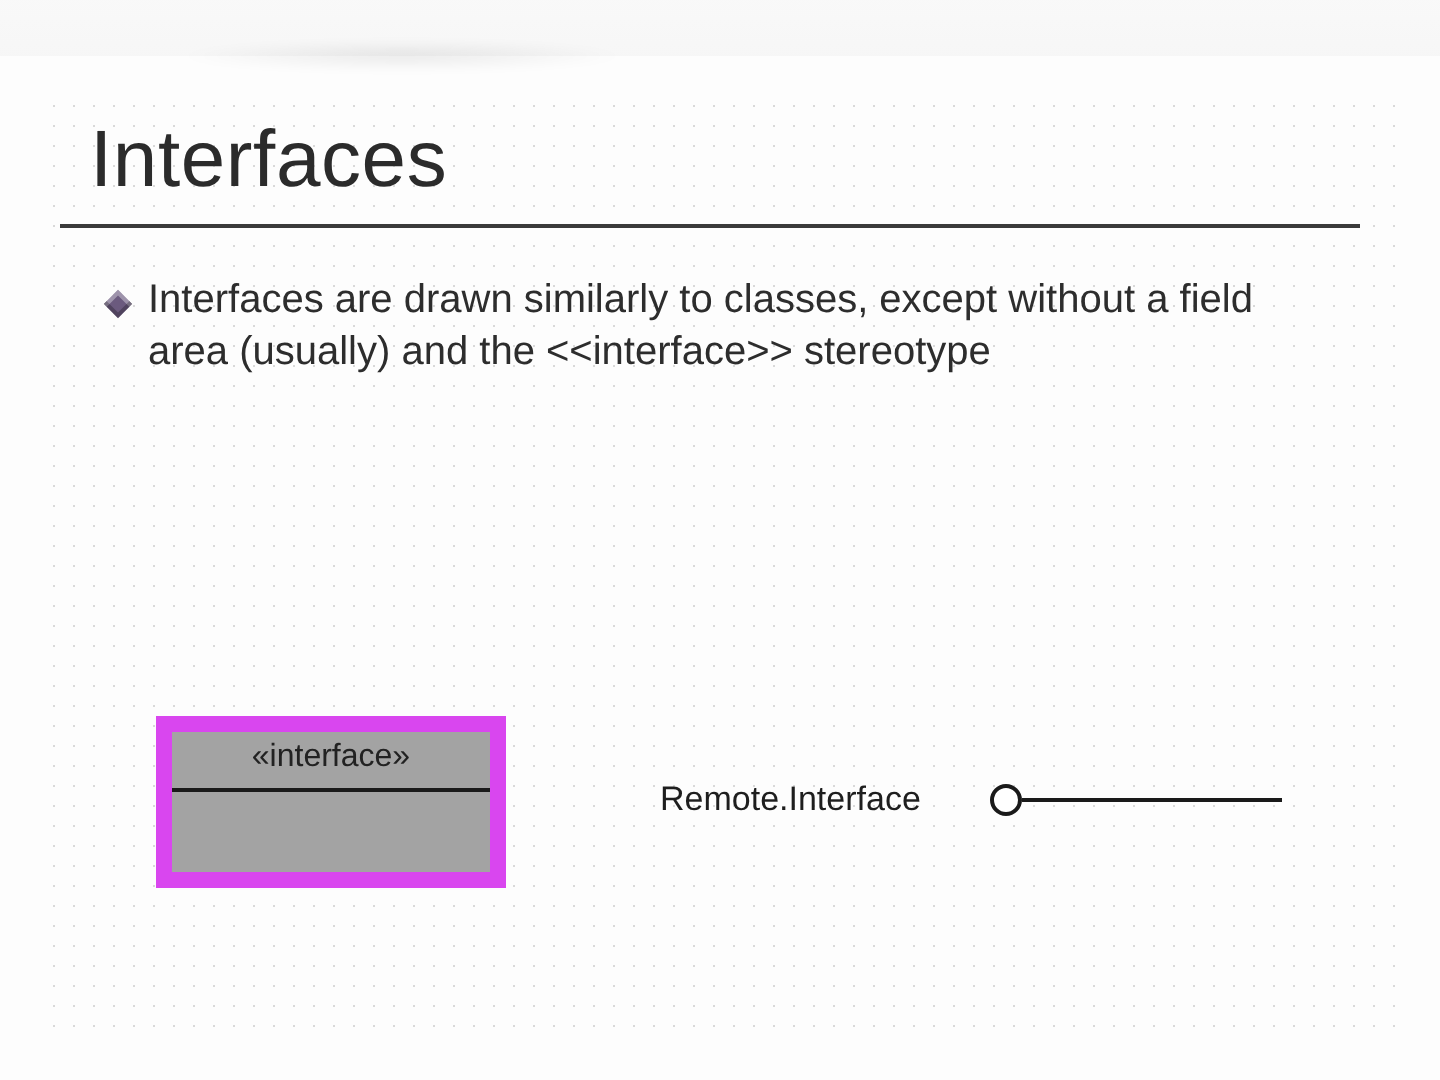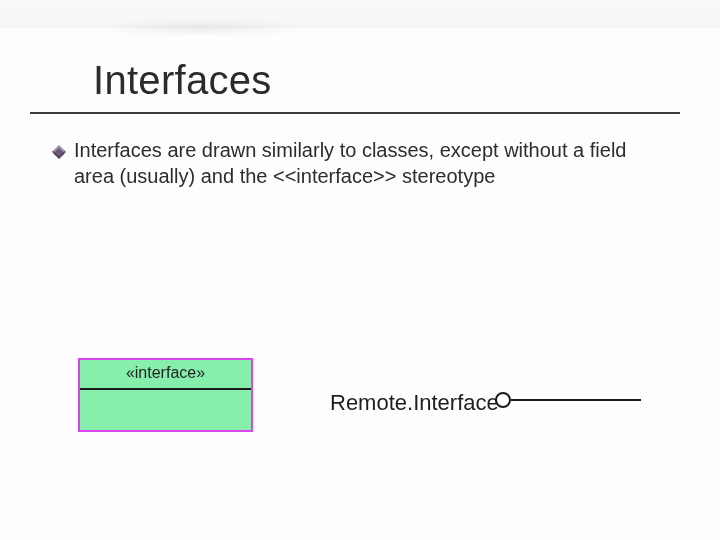--- a/index.html
+++ b/index.html
@@ -32,21 +32,20 @@
     filter: blur(2px);
     opacity: 0.5;
   }
   .title {
     position: absolute;
     left: 45px; top: 58px;
     font-size: 40px;
     color: #2b2b2b;
     font-weight: 400;
     letter-spacing: 0.3px;
-    margin-left: 48px;
   }
   .underline {
     position: absolute;
     left: 30px; top: 112px; right: 40px;
     height: 0;
     border-bottom: 2px solid #3b3b3b;
   }
   .content {
     position: absolute;
     left: 60px; top: 138px; right: 60px;
@@ -66,22 +65,22 @@
     width: 10px; height: 10px;
     transform: rotate(45deg);
     background: #6b5a7e;
     box-shadow: inset -2px -2px 0 rgba(0,0,0,0.25), inset 2px 2px 0 rgba(255,255,255,0.35);
   }
   
   .umlbox {
     position: absolute;
     left: 78px; top: 358px;
     width: 175px;
-    background: #86efac;
-    border: 2px solid #d946ef;
+    background: #a3a3a3;
+    border: 8px solid #d946ef;
     font-family: Arial, Helvetica, sans-serif;
   }
   .umlbox .hdr {
     text-align: center;
     padding: 4px 4px 6px 4px;
     border-bottom: 2px solid #1a1a1a;
   }
   .umlbox .stereo {
     font-size: 16px;
     color: #222;
@@ -97,21 +96,21 @@
   }
   .lolli {
     position: absolute;
     left: 330px; top: 388px;
     width: 330px; height: 28px;
     font-family: Arial, Helvetica, sans-serif;
   }
   .lolli .label {
     position: absolute;
     left: 0; top: 2px;
-    font-size: 22px;
+    font-size: 17px;
     color: #1e1e1e;
   }
   .lolli .stick {
     position: absolute;
     left: 181px; top: 11px;
     width: 130px; height: 2px;
     background: #1a1a1a;
   }
   .lolli .ball {
     position: absolute;

